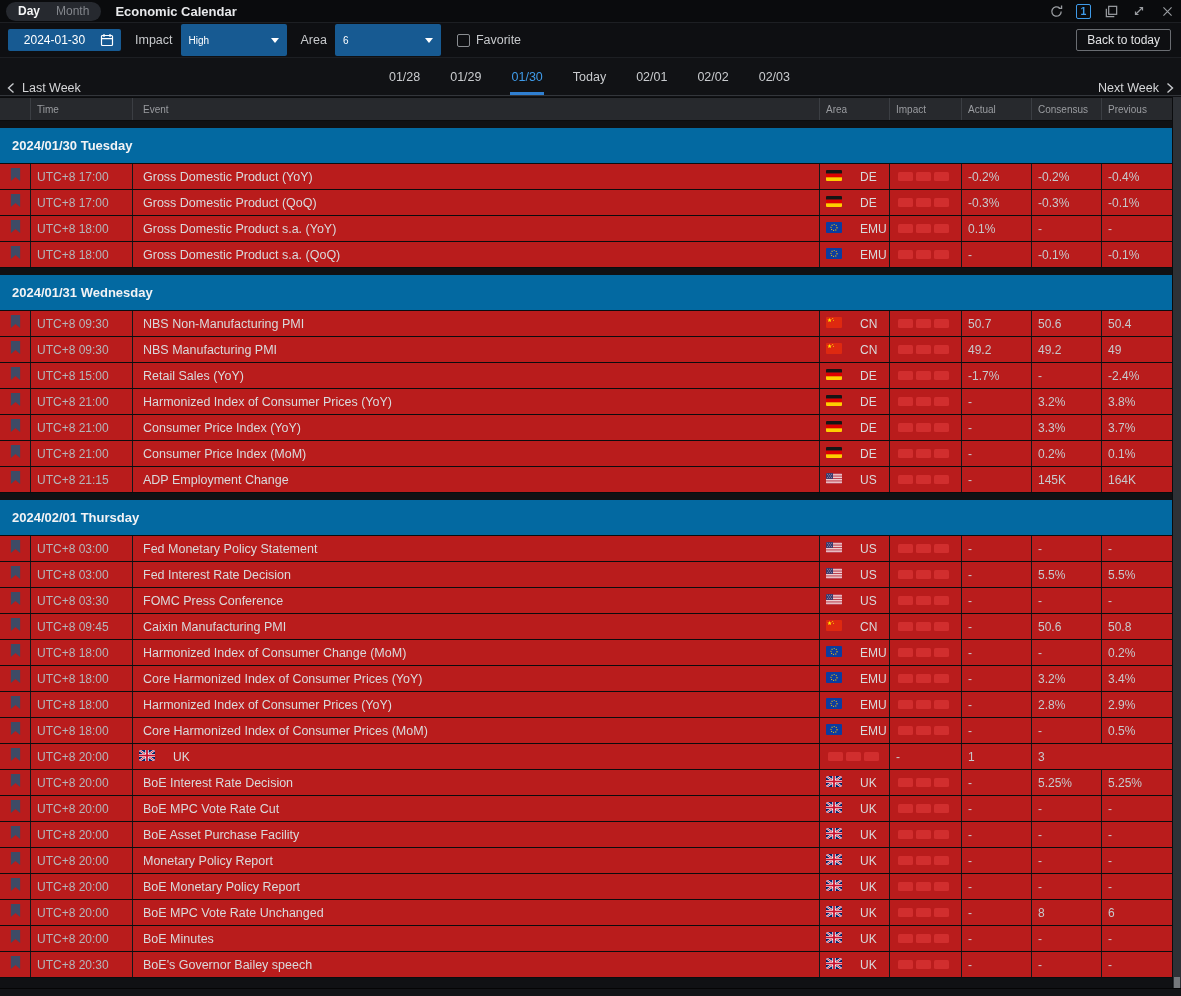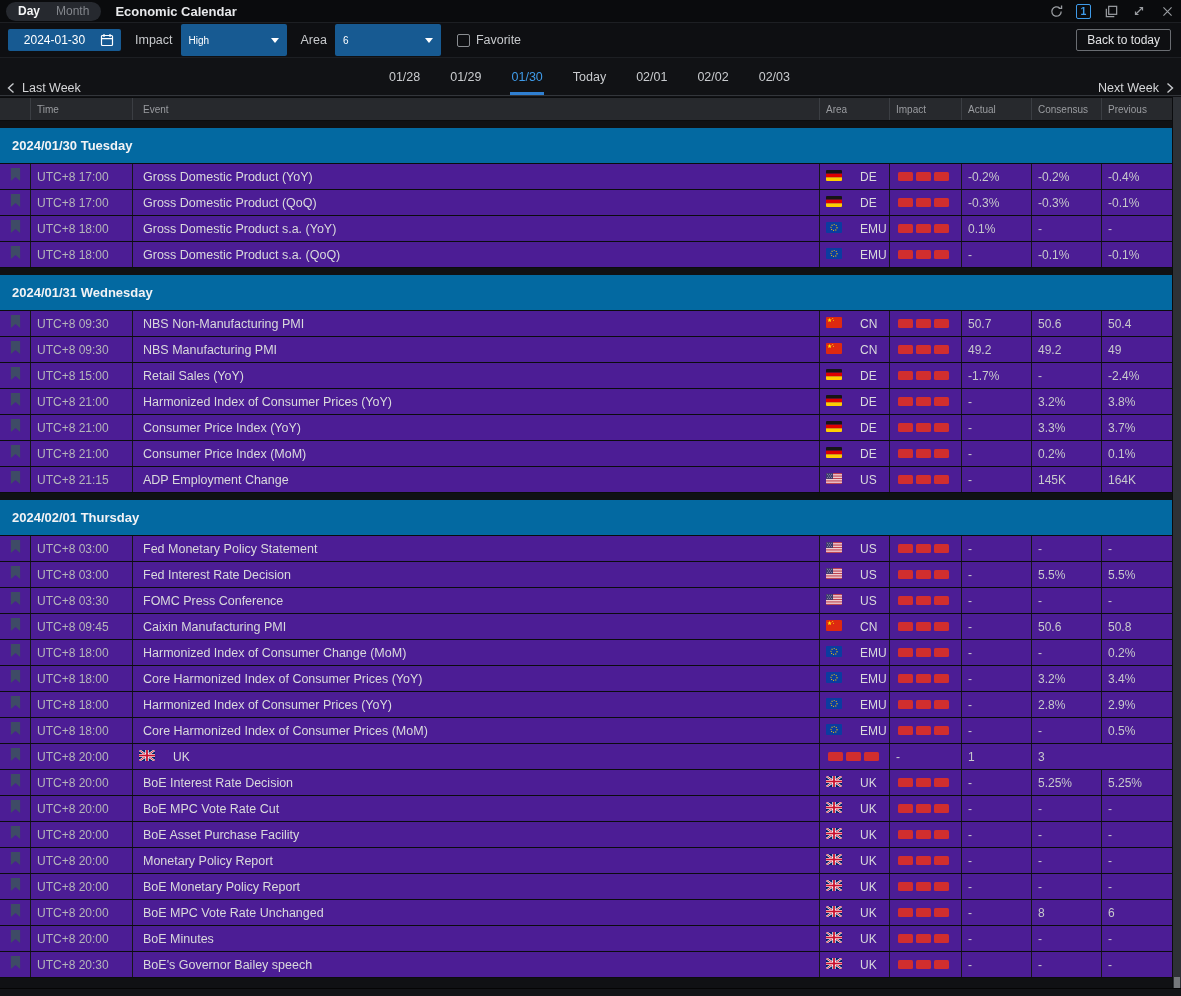--- a/index.html
+++ b/index.html
@@ -69,21 +69,21 @@
   .thead .cell { color:#9A9CA0; font-size:10px; border-right:1px solid #3B3E43; }
   .thead .cell:last-child { border-right:none; }
   .cell { display:flex; align-items:center; padding-left:6px; white-space:nowrap; overflow:hidden; }
   .cell.c-book { justify-content:center; padding-left:0; }
   .cell.c-event { padding-left:10px; }
   .cell.c-impact { padding-left:8px; gap:3px; }
   .spacer { height:7px; background:#101114; }
   .section-band { height:36px; background:#0369a1; display:flex; align-items:center;
     padding-left:12px; font-size:13px; font-weight:bold; color:#F2F3F5;
     border-bottom:1px solid #0B0C0E; }
-  .trow { height:26px; background:#4c1d95; border-bottom:1px solid #0B0C0E; }
+  .trow { height:26px; background:#b91c1c; border-bottom:1px solid #0B0C0E; }
   .trow .cell { border-right:1px solid #15171A; }
   .trow .cell:last-child { border-right:none; }
   .t-time { color:#B4B6BA; font-size:12px; }
   .t-event { color:#D9DADC; font-size:12.5px; }
   .t-area { color:#D9DADC; font-size:12px; gap:18px; }
   .t-val { color:#C7C9CC; font-size:12px; }
   .bar { width:15px; height:9px; border-radius:1.5px; }
   .flag { width:16px; height:11px; border-radius:1px; flex:none; }
   
   .vscroll { position:absolute; top:97px; right:0; width:9px; bottom:8px;

